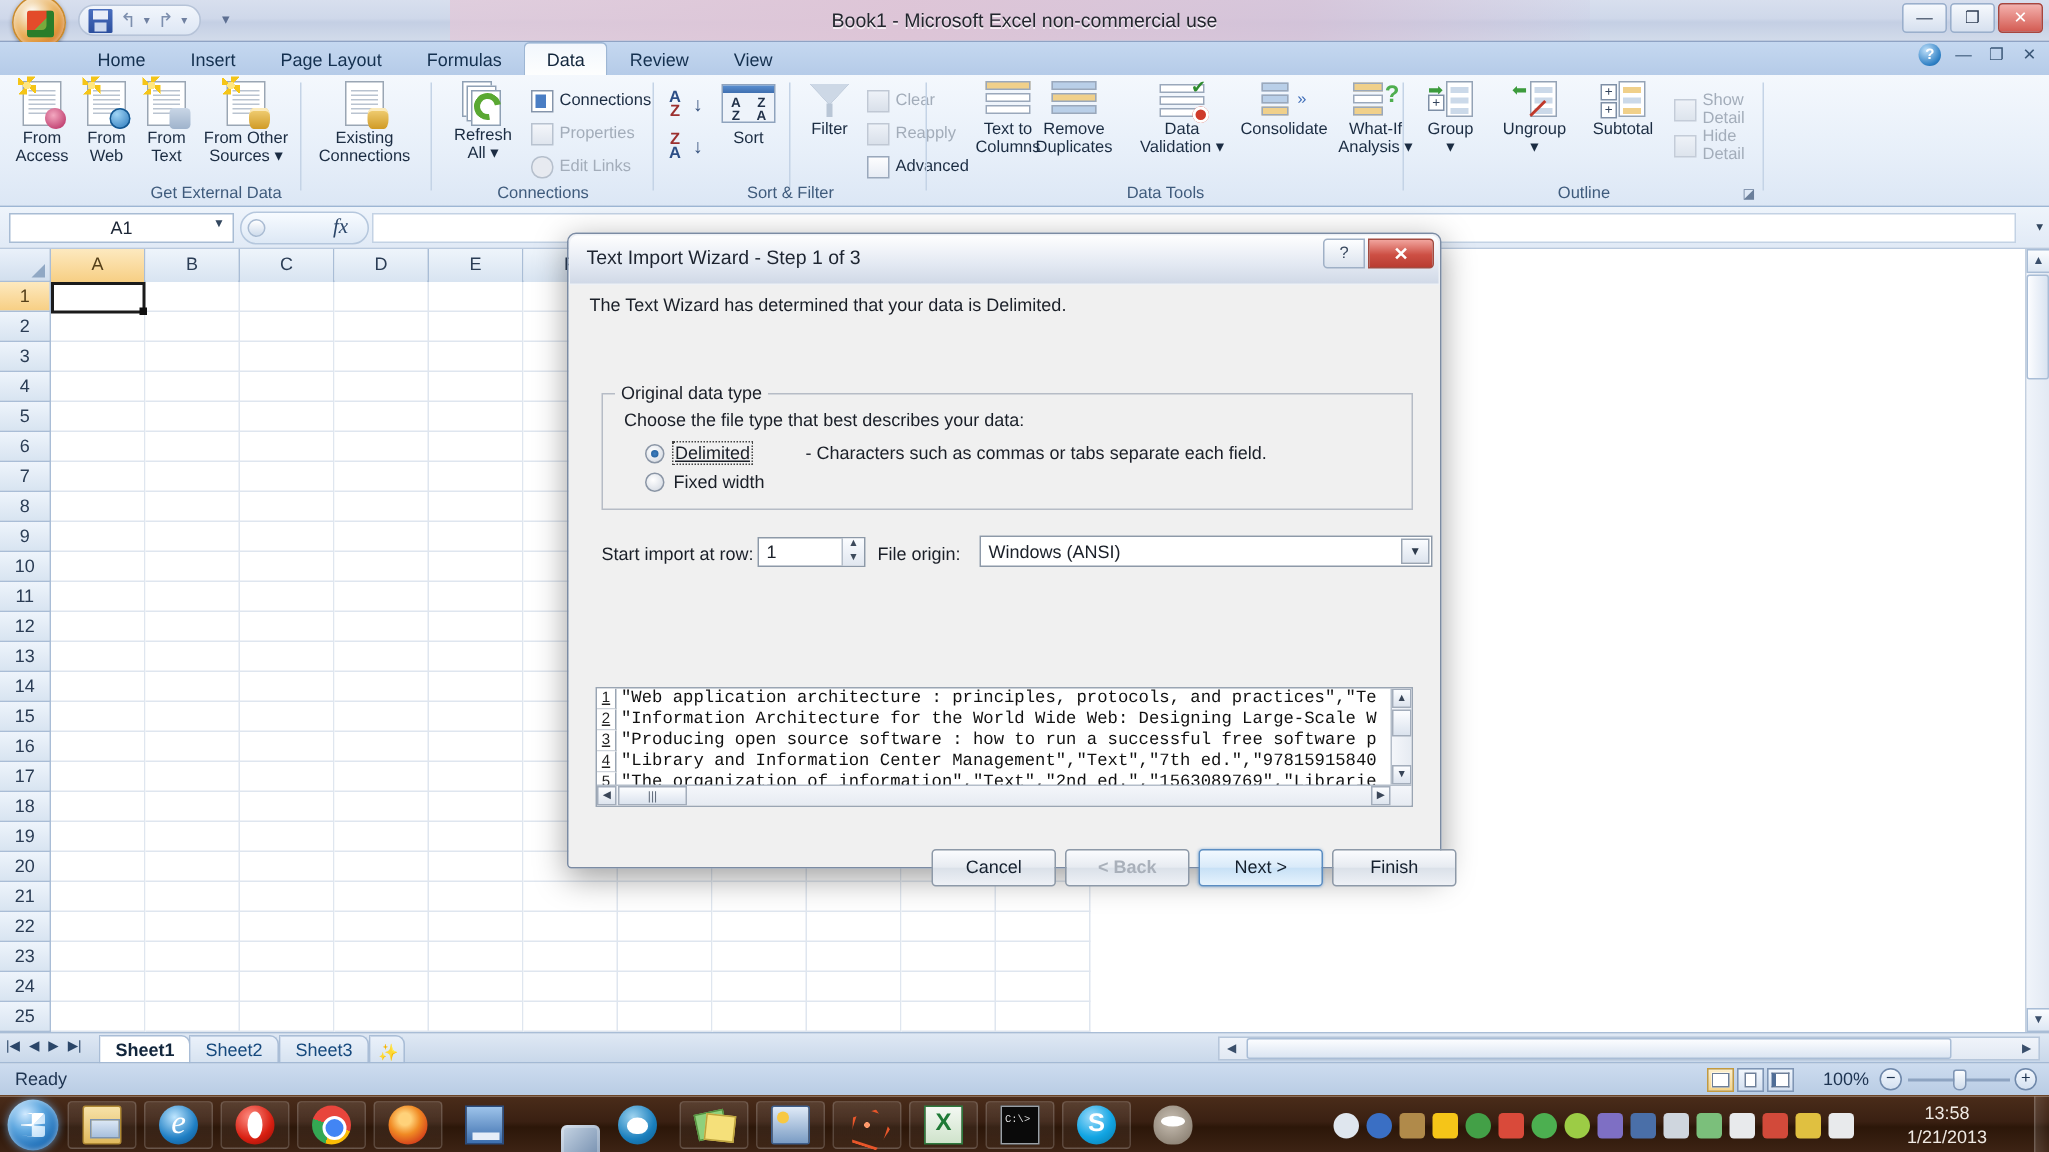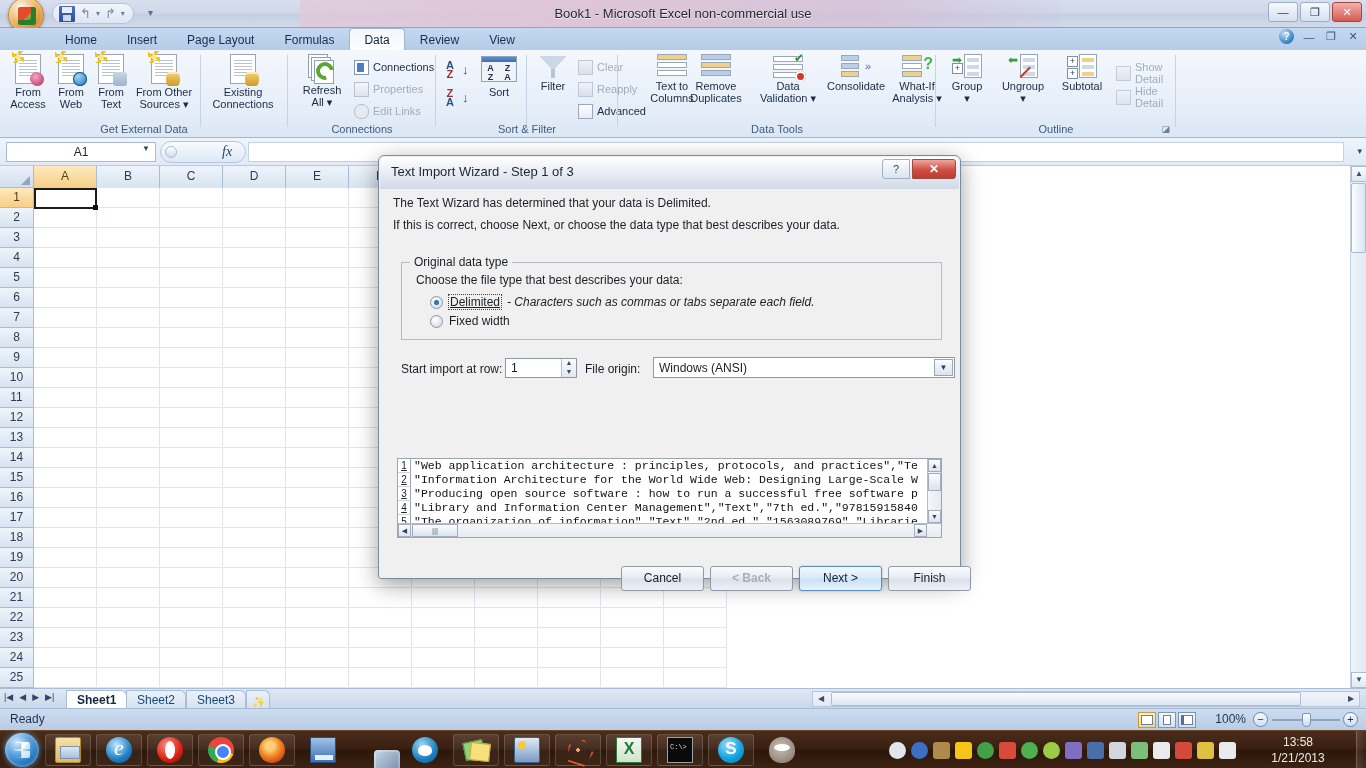--- a/index.html
+++ b/index.html
@@ -1157,30 +1157,29 @@
   </div>
 
   <div class="dlg">
     <div class="dlg-gloss"></div>
     <div class="dlg-title">Text Import Wizard - Step 1 of 3</div>
     <div class="dlg-help">?</div>
     <div class="dlg-close">✕</div>
 
     <div class="dlg-body">
       <div class="dlg-line" style="position:absolute;left:6px;top:6px;">The Text Wizard has determined that your data is Delimited.</div>
-      <div class="dlg-line" style="position:absolute;left:6px;top:28px;">If this is correct, choose Next, or choose the data type that best describes your data.</div>
 
       <div class="fieldset">
         <div class="fs-legend">Original data type</div>
         <div class="dlg-line" style="position:absolute;left:14px;top:10px;">Choose the file type that best describes your data:</div>
 
         <div class="radio-row" style="position:absolute;left:28px;top:32px;">
           <span class="radio on"></span>
           <span class="focusbox underline">Delimited</span>
-          <span style="font-style:italic;">- Characters such as commas or tabs separate each field.</span>
+          <span style="margin-left:30px;">- Characters such as commas or tabs separate each field.</span>
         </div>
 
         <div class="radio-row" style="position:absolute;left:28px;top:51px;">
           <span class="radio"></span>
           <span>Fixed width</span>
         </div>
       </div>
 
       <div class="dlg-line" style="position:absolute;left:14px;top:172px;">Start import at row:</div>
       <div class="spin" style="left:118px;top:168px;">

